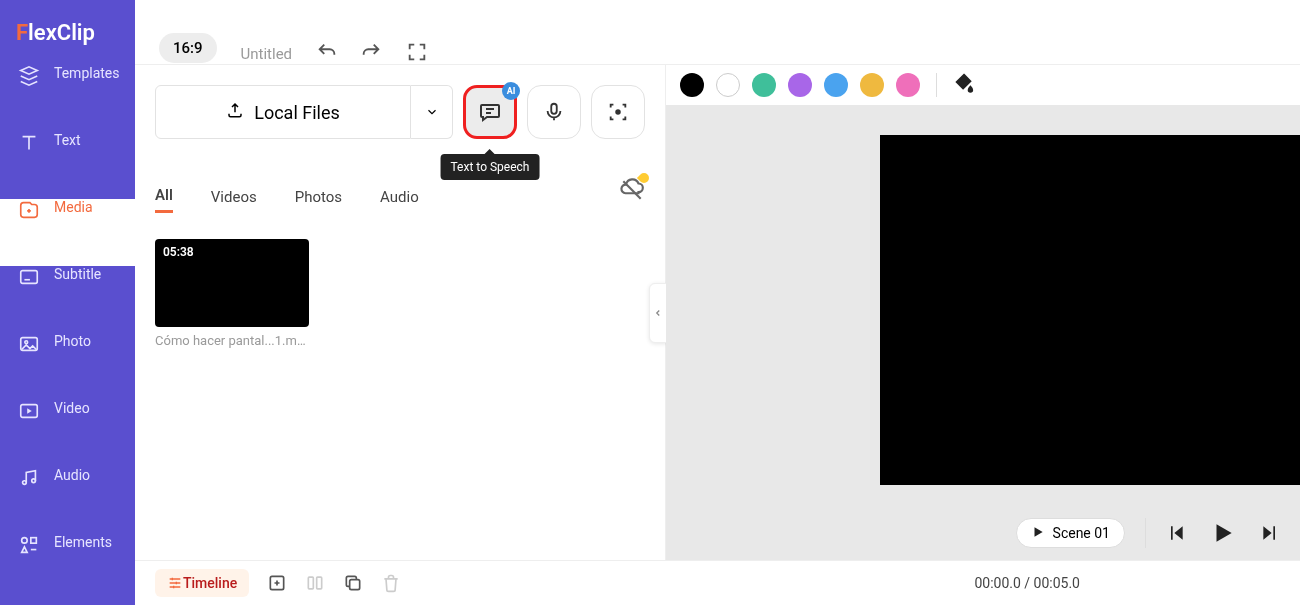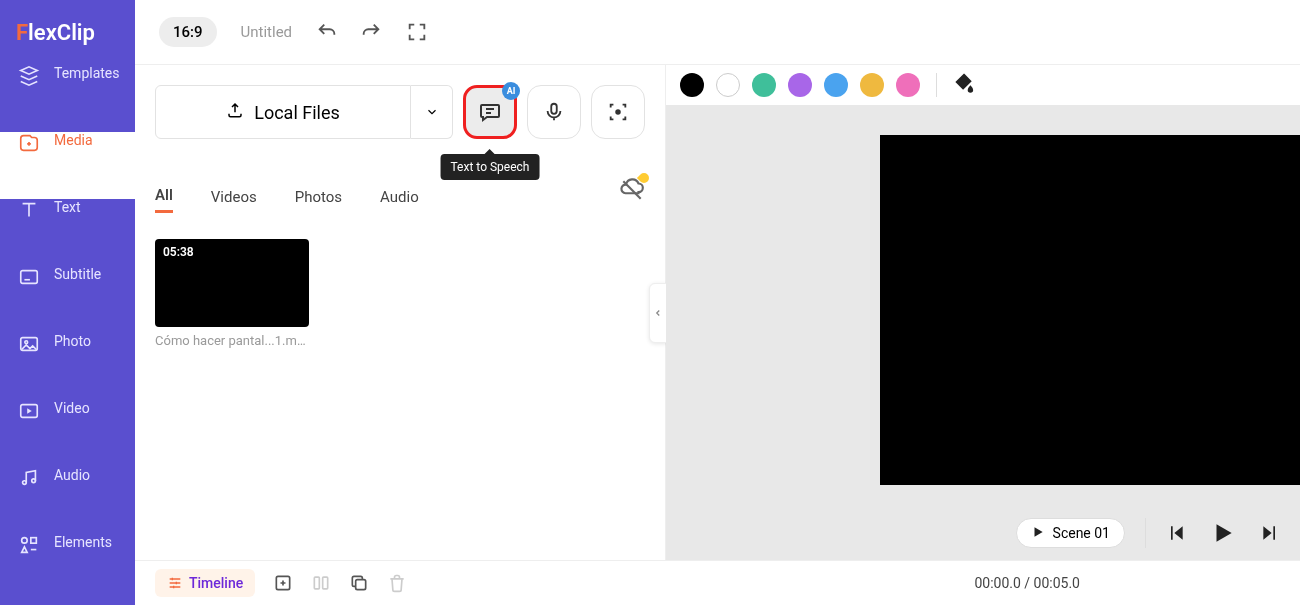--- a/index.html
+++ b/index.html
@@ -11,21 +11,21 @@
   .logo .f { color: #f36a3e; font-weight: 700; }
   .nav-item { height: 67px; display: flex; align-items: flex-start; gap: 14px; padding-left: 18px; color: #e6e4ff; font-size: 14px; cursor: pointer; }
   .nav-item.active { background: #fff; color: #f36a3e; }
   .nav-item .icon-wrap { width: 22px; height: 22px; display: flex; align-items: center; justify-content: center; }
   .nav-item svg { width: 22px; height: 22px; stroke: currentColor; fill: none; stroke-width: 1.8; }
 
   
   .main { flex: 1; display: flex; flex-direction: column; height: 100%; }
 
   
-  .topbar { height: 65px; display: flex; align-items: center; padding: 15px 24px; gap: 24px; border-bottom: 1px solid #eee; }
+  .topbar { height: 65px; display: flex; align-items: flex-end; padding: 1px 24px; gap: 24px; border-bottom: 1px solid #eee; }
   .aspect-pill { background: #ededed; border-radius: 20px; padding: 6px 14px; font-size: 15px; font-weight: 500; cursor: pointer; }
   .project-title { color: #9a9a9a; font-size: 15px; }
   .tb-icon { width: 22px; height: 22px; color: #555; cursor: pointer; }
   .tb-icon svg { width: 100%; height: 100%; stroke: currentColor; fill: none; stroke-width: 2; }
   .tb-group { display: flex; gap: 22px; align-items: center; }
 
   
   .workspace { flex: 1; display: flex; min-height: 0; }
 
   
@@ -72,21 +72,21 @@
 
   .playback-row { position: absolute; bottom: 12px; right: 20px; display:flex; align-items:center; gap: 20px; }
   .scene-pill { background:#fff; border:1px solid #ddd; border-radius: 20px; padding: 6px 14px; display:flex; align-items:flex-start; gap:8px; font-size:14px; cursor:pointer; }
   .play-controls { display:flex; align-items:center; gap: 24px; }
   .play-controls .ctl { width:20px; height:20px; color:#222; cursor:pointer; }
   .play-controls .ctl.big { width:26px; height:26px; }
   .pc-divider { width:1px; height:30px; background:#ddd; }
 
   
   .bottombar { height: 45px; border-top: 1px solid #eee; display:flex; align-items:center; padding: 0 20px; gap: 18px; }
-  .timeline-pill { background:#fff3e9; color:#6d28d9; border-radius: 6px; padding: 6px 12px; display:flex; align-items:center; gap:6px; font-size:14px; font-weight:500; cursor:pointer; }
+  .timeline-pill { background:#fff3e9; color:#b91c1c; border-radius: 6px; padding: 6px 12px; display:flex; align-items:center; gap:0; font-size:14px; font-weight:500; cursor:pointer; }
   .bb-icon { width:20px; height:20px; color:#555; cursor:pointer; }
   .bb-icon.disabled { color:#ccc; cursor:default; }
   .timecode { margin-left:auto; margin-right: 200px; font-size:14px; color:#444; }
 </style>
 </head>
 <body>
 
 <div class="sidebar">
   <div class="logo">
     <span class="f">F</span>
@@ -95,37 +95,37 @@
 
   <div class="nav-item">
     <span class="icon-wrap">
       <svg viewBox="0 0 24 24">
           <path d="M3 6l9-4 9 4-9 4-9-4zM3 12l9 4 9-4M3 18l9 4 9-4"></path>
         </svg>
     </span>
     <span>Templates</span>
   </div>
 
+  <div class="nav-item">
+    <span class="icon-wrap">
+      <svg viewBox="0 0 24 24">
+          <path d="M5 5h14M12 5v14"></path>
+        </svg>
+    </span>
+    <span>Text</span>
+  </div>
+
   <div class="nav-item active">
     <span class="icon-wrap">
       <svg viewBox="0 0 24 24">
           <path d="M3 7a3 3 0 013-3h7l2 2h3a3 3 0 013 3v8a3 3 0 01-3 3H6a3 3 0 01-3-3V7z"></path>
           <path d="M12 11v4M10 13h4"></path>
         </svg>
     </span>
     <span>Media</span>
-  </div>
-
-  <div class="nav-item">
-    <span class="icon-wrap">
-      <svg viewBox="0 0 24 24">
-          <path d="M5 5h14M12 5v14"></path>
-        </svg>
-    </span>
-    <span>Text</span>
   </div>
 
   <div class="nav-item">
     <span class="icon-wrap">
       <svg viewBox="0 0 24 24">
           <rect x="3" y="5" width="18" height="14" rx="2"></rect>
           <path d="M7 15h6"></path>
         </svg>
     </span>
     <span>Subtitle</span>

